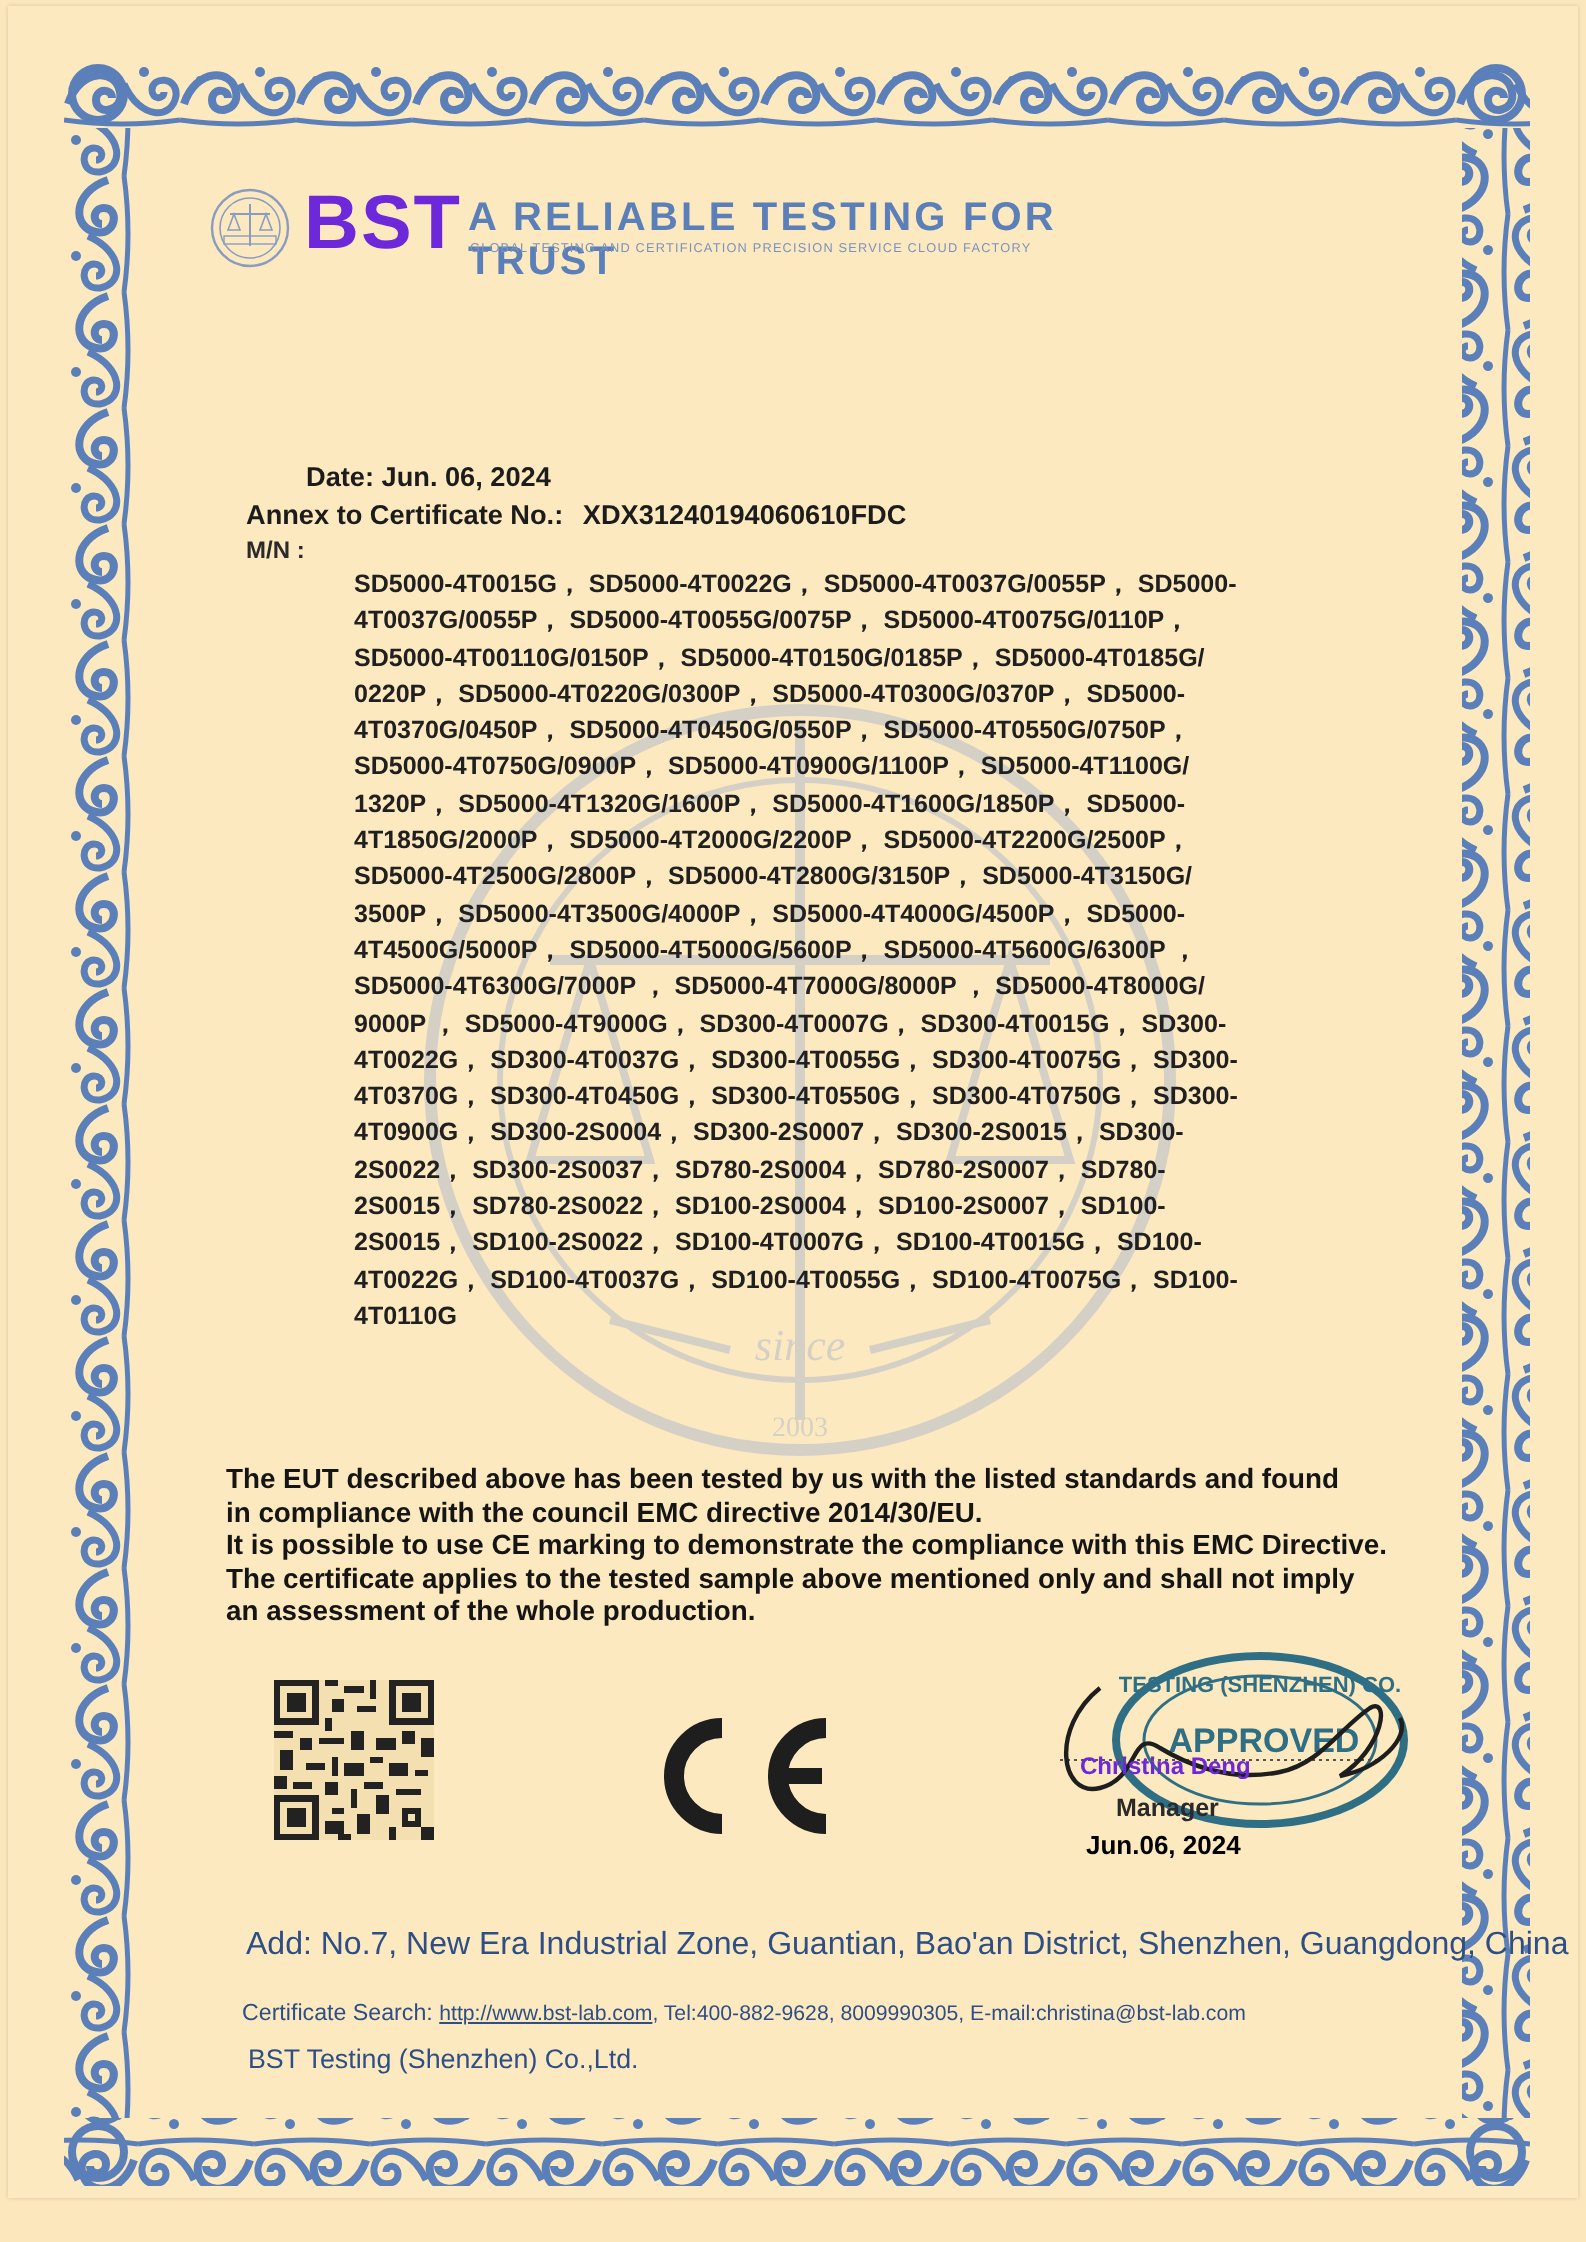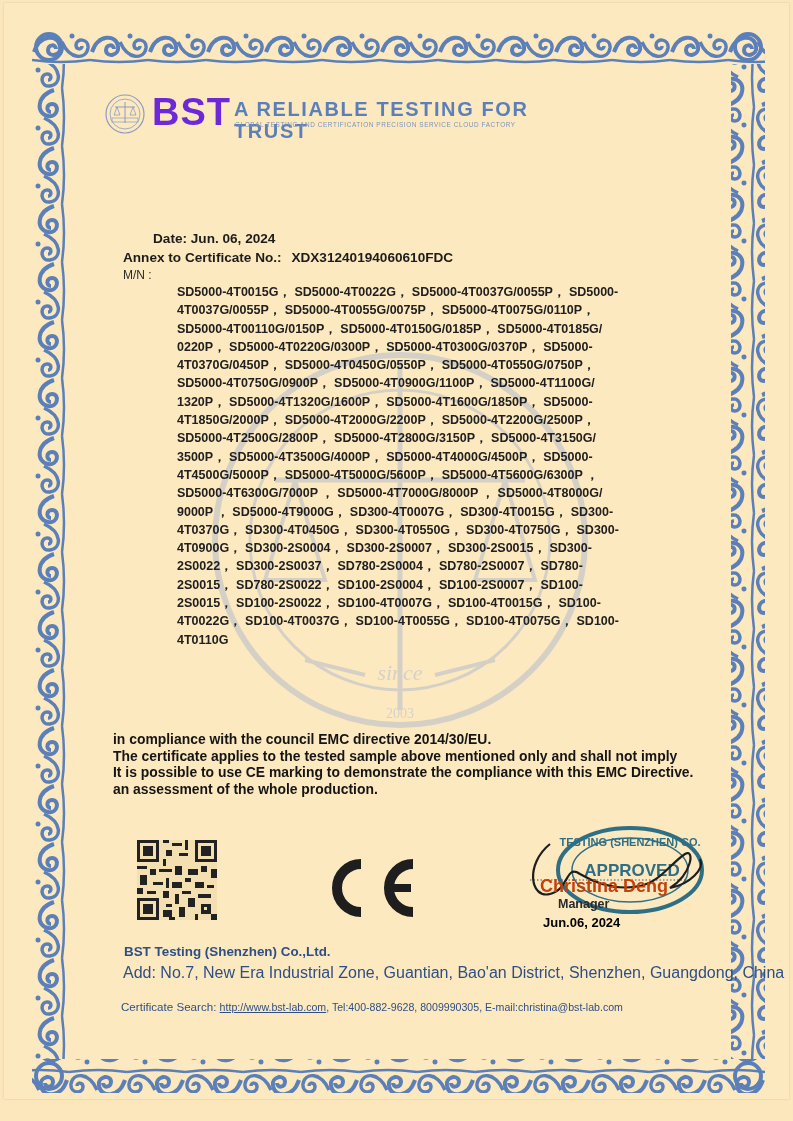--- a/index.html
+++ b/index.html
@@ -50,21 +50,21 @@
     font-size: 6.4px; color: #7a93bd; letter-spacing: 0.6px; white-space: nowrap;
   }
   .annex {
     position: absolute; left: 123px; top: 206px; font-size: 13.6px; font-weight: bold; color: #1c1c1c; margin-top: 44px;
   }
   .annex span + span { margin-left: 6px; }
   .date {
     position: absolute; left: 123px; top: 231px; font-size: 13.6px; font-weight: bold; color: #1c1c1c; padding-left: 30px;
   }
   .mn-label {
-    position: absolute; left: 123px; top: 268px; font-size: 12px; font-weight: normal; color: #2a2a2a; text-align: right;
+    position: absolute; left: 123px; top: 268px; font-size: 12px; font-weight: bold; color: #2a2a2a; text-align: right;
   }
   .mn-list {
     position: absolute; left: 177px; top: 283px; width: 500px;
     font-size: 12.5px; font-weight: bold; color: #202020; line-height: 18.3px;
   }
   .mn-list div { white-space: nowrap; }
   .statement {
     position: absolute; left: 113px; top: 731px; width: 600px;
     font-size: 13.9px; color: #151515; line-height: 16.6px; font-weight: bold;
   }
@@ -72,30 +72,30 @@
   .qr {
     position: absolute; left: 137px; top: 840px; width: 80px; height: 80px;
   }
   .ce {
     position: absolute; left: 317px; top: 858px; width: 100px; height: 60px;
   }
   .stamp {
     position: absolute; left: 520px; top: 824px; width: 190px; height: 100px;
   }
   .sig-name {
-    position: absolute; left: 540px; top: 876px; font-size: 18px; font-weight: bold; color: #c2410c;
+    position: absolute; left: 540px; top: 876px; font-size: 12px; font-weight: bold; color: #6d28d9;
   }
   .sig-title {
     position: absolute; left: 558px; top: 897px; font-size: 12.5px; font-weight: bold; color: #2a2a2a;
   }
   .sig-date {
     position: absolute; left: 543px; top: 915px; font-size: 13px; font-weight: bold; color: #000000;
   }
   .company {
-    position: absolute; left: 124px; top: 944px; font-size: 13.4px; font-weight: bold; color: #2d4f86;
+    position: absolute; left: 124px; top: 1022px; font-size: 13.4px; font-weight: normal; color: #2d4f86;
   }
   .address {
     position: absolute; left: 123px; top: 964px; font-size: 16px; color: #2d4f86; white-space: nowrap;
   }
   .contact {
     position: absolute; left: 121px; top: 1000px; font-size: 11.6px; color: #2d4f86; white-space: nowrap;
   }
   .contact .link { text-decoration: underline; font-size: 10.6px; }
   .contact .rest { font-size: 10.6px; }
 </style>
@@ -176,33 +176,35 @@
     <div>0220P， SD5000-4T0220G/0300P， SD5000-4T0300G/0370P， SD5000-</div>
     <div>4T0370G/0450P， SD5000-4T0450G/0550P， SD5000-4T0550G/0750P，</div>
     <div>SD5000-4T0750G/0900P， SD5000-4T0900G/1100P， SD5000-4T1100G/</div>
     <div>1320P， SD5000-4T1320G/1600P， SD5000-4T1600G/1850P， SD5000-</div>
     <div>4T1850G/2000P， SD5000-4T2000G/2200P， SD5000-4T2200G/2500P，</div>
     <div>SD5000-4T2500G/2800P， SD5000-4T2800G/3150P， SD5000-4T3150G/</div>
     <div>3500P， SD5000-4T3500G/4000P， SD5000-4T4000G/4500P， SD5000-</div>
     <div>4T4500G/5000P， SD5000-4T5000G/5600P， SD5000-4T5600G/6300P ，</div>
     <div>SD5000-4T6300G/7000P ， SD5000-4T7000G/8000P ， SD5000-4T8000G/</div>
     <div>9000P ， SD5000-4T9000G， SD300-4T0007G， SD300-4T0015G， SD300-</div>
+    <div>4T0022G， SD300-4T0037G， SD300-4T0055G， SD300-4T0075G， SD300-</div>
     <div>4T0370G， SD300-4T0450G， SD300-4T0550G， SD300-4T0750G， SD300-</div>
     <div>4T0900G， SD300-2S0004， SD300-2S0007， SD300-2S0015， SD300-</div>
     <div>2S0022， SD300-2S0037， SD780-2S0004， SD780-2S0007， SD780-</div>
     <div>2S0015， SD780-2S0022， SD100-2S0004， SD100-2S0007， SD100-</div>
     <div>2S0015， SD100-2S0022， SD100-4T0007G， SD100-4T0015G， SD100-</div>
     <div>4T0022G， SD100-4T0037G， SD100-4T0055G， SD100-4T0075G， SD100-</div>
     <div>4T0110G</div>
   </div>
 
   <div class="statement">
+    <div>The EUT described above has been tested by us with the listed standards and found</div>
     <div>in compliance with the council EMC directive 2014/30/EU.</div>
+    <div>It is possible to use CE marking to demonstrate the compliance with this EMC Directive.</div>
     <div>The certificate applies to the tested sample above mentioned only and shall not imply</div>
-    <div>It is possible to use CE marking to demonstrate the compliance with this EMC Directive.</div>
     <div>an assessment of the whole production.</div>
   </div>
 
   <svg class="qr" viewBox="0 0 25 25" shape-rendering="crispEdges">
     <rect width="25" height="25" fill="#f3dfb0"></rect>
     <g fill="#222">
       <rect x="0" y="0" width="7" height="7"></rect>
         <rect x="1" y="1" width="5" height="5" fill="#f3dfb0"></rect>
         <rect x="2" y="2" width="3" height="3"></rect>
       <rect x="18" y="0" width="7" height="7"></rect>

